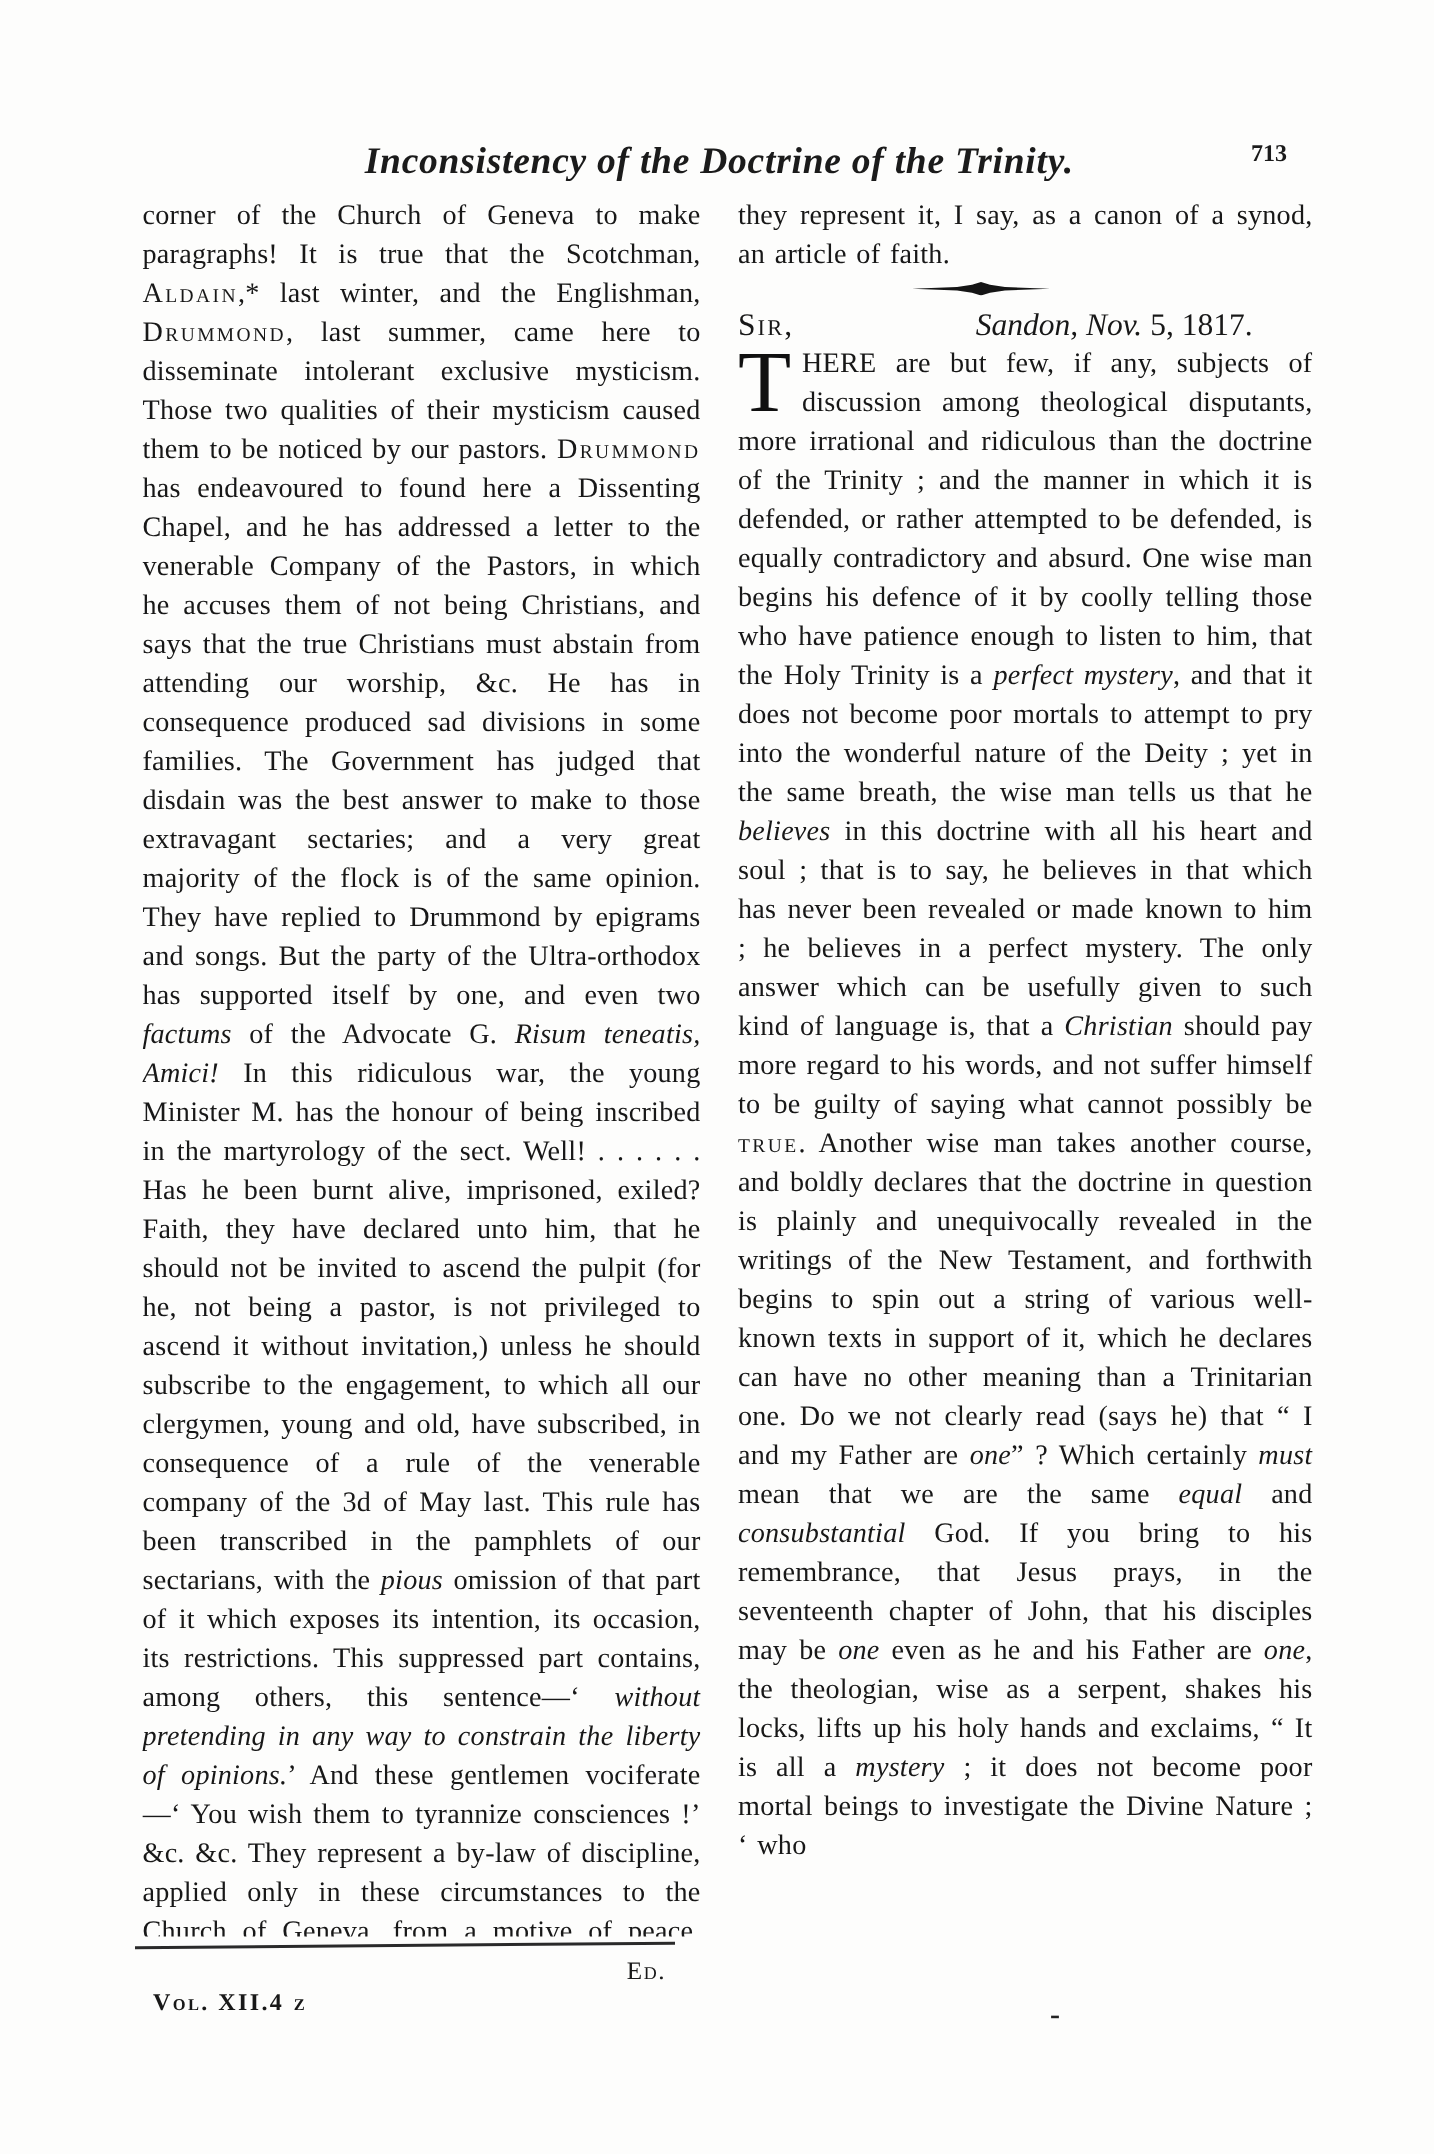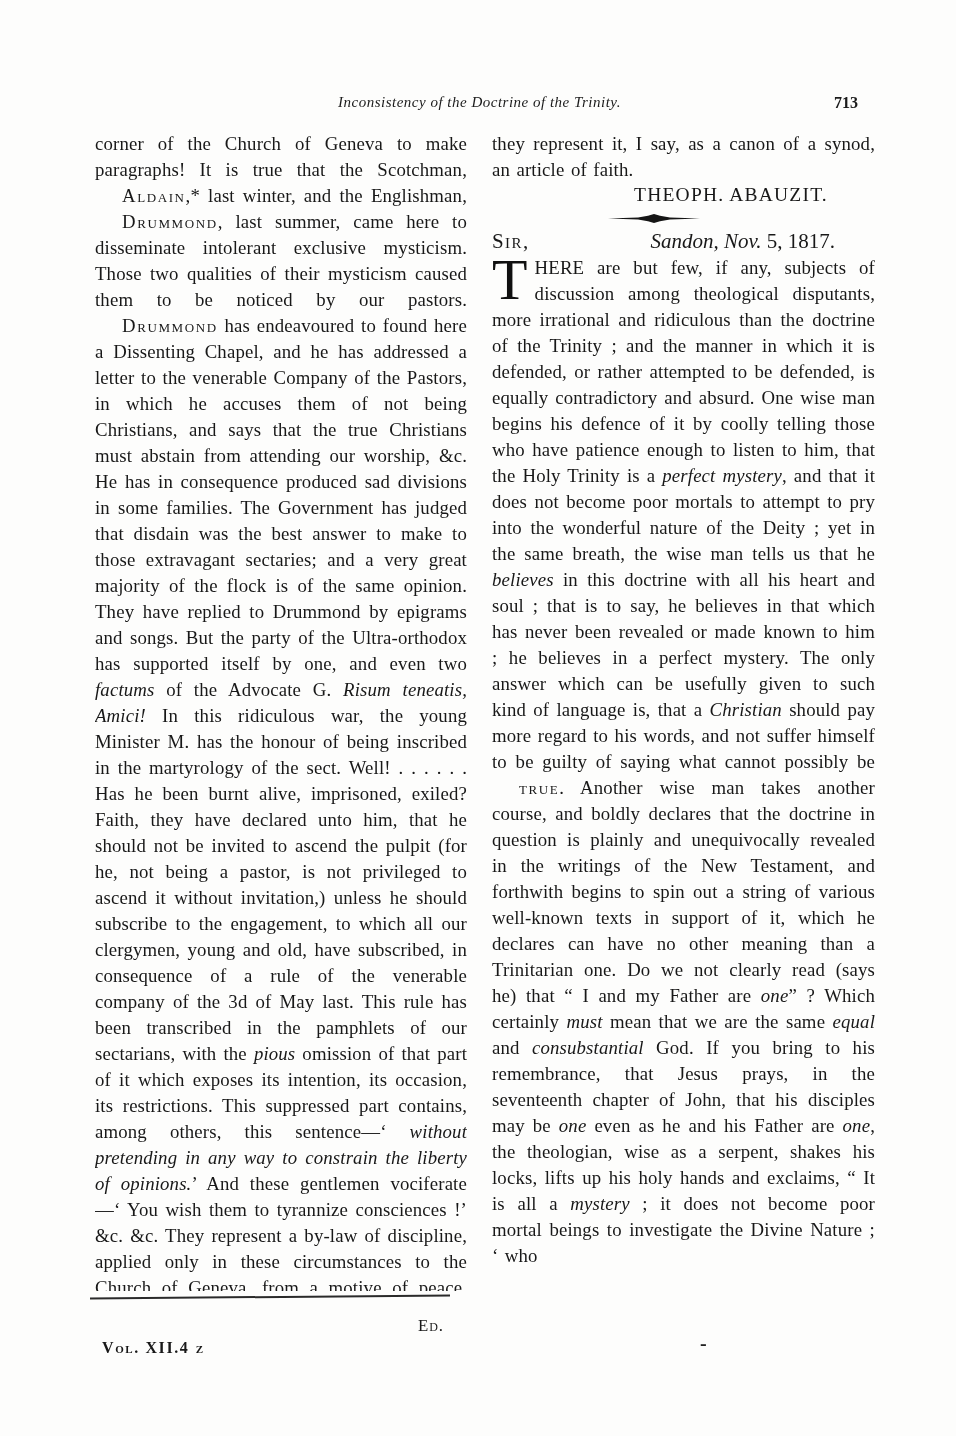--- a/index.html
+++ b/index.html
@@ -12,39 +12,39 @@
   .page{
     position:relative;width:956px;height:1436px;
     background:#fdfdfc;overflow:hidden;
   }
   
   .running-head{
     position:absolute;top:94px;left:95px;width:769px;height:30px;
   }
   .running-title{
     display:block;text-align:center;
-    font-style:italic;font-weight:normal;
-    font-size:15px;letter-spacing:0.5px;color:#1b1b1b;
+    font-style:italic;font-weight:bold;
+    font-size:25px;letter-spacing:0.5px;color:#1b1b1b;
   }
   .page-number{
     position:absolute;right:6px;top:0;
     font-size:16px;font-weight:bold;font-style:normal;color:#1b1b1b;
   }
   
   .col{position:absolute;top:131px;overflow:hidden;}
   .col-left{left:95px;width:372px;height:1160px;}
   .col-right{left:492px;width:383px;height:1295px;}
   p.body-par{
     margin:0;text-align:justify;
     font-size:18.8px;line-height:26px;
     letter-spacing:0.15px;word-spacing:1.6px;
   }
   p.indent{text-indent:24px;}
   .it{font-style:italic;}
-  .sc{font-variant:small-caps;letter-spacing:1.6px;margin-left:27px;}
+  .sc{font-variant:small-caps;letter-spacing:1.6px;}
   .dropcap{
     float:left;font-size:58px;line-height:46px;
     padding:2px 7px 0 0;color:#101010;
   }
   
   .closing-signature{
     margin:1px 0 3px;text-align:center;padding-left:95px;
     font-size:19.5px;letter-spacing:1.2px;
   }
   .divider-wrap{text-align:center;margin:1px 0 2px;padding-right:60px;}
@@ -57,21 +57,21 @@
   
   .footnote-block{
     position:absolute;left:88px;top:1296px;width:382px;
     font-size:16.8px;line-height:22px;
   }
   .footnote-rule{
     width:360px;height:0;border-top:2px solid #2a2a2a;
     transform:rotate(-0.5deg);margin:0 0 5px 2px;
   }
   .footnote-text{text-align:justify;padding-left:14px;text-indent:14px;}
-  .footnote-ed{float:right;font-variant:small-caps;letter-spacing:1px;padding-right:26px;margin-top:12px;}
+  .footnote-ed{float:right;font-variant:small-caps;letter-spacing:1px;padding-right:26px;}
   .vol-row{
     display:flex;justify-content:flex-start;
     width:350px;margin-top:3px;padding-left:14px;
     font-size:16px;
   }
   .vol-label{font-variant:small-caps;letter-spacing:1.6px;font-weight:bold;}
   .signature-mark{font-variant:small-caps;letter-spacing:2px;font-weight:bold;}
   .stray-mark{
     position:absolute;left:700px;top:1332px;
     font-size:20px;font-weight:bold;color:#222;
@@ -89,21 +89,20 @@
 
   <div class="col col-left">
       <p class="body-par"><span>corner of the Church of Geneva to make paragraphs!  It is true that the Scotchman, </span><span class="sc">Aldain</span><span>,* last winter, and the Englishman, </span><span class="sc">Drummond</span><span>, last summer, came here to disseminate intolerant exclusive mysticism.  Those two qualities of their mysticism caused them to be noticed by our pastors.  </span><span class="sc">Drummond</span><span> has endeavoured to found here a Dissenting Chapel, and he has addressed a letter to the venerable Company of the Pastors, in which he accuses them of not being Christians, and says that the true Christians must abstain from attending our worship, &amp;c.  He has in consequence produced sad divisions in some families.  The Government has judged that disdain was the best answer to make to those extravagant sectaries; and a very great majority of the flock is of the same opinion.  They have replied to Drummond by epigrams and songs.  But the party of the Ultra-orthodox has supported itself by one, and even two </span><span class="it">factums</span><span> of the Advocate G.  </span><span class="it">Risum teneatis, Amici!</span><span>  In this ridiculous war, the young Minister M. has the honour of being inscribed in the martyrology of the sect.  Well! . . . . . . Has he been burnt alive, imprisoned, exiled?  Faith, they have declared unto him, that he should not be invited to ascend the pulpit (for he, not being a pastor, is not privileged to ascend it without invitation,) unless he should subscribe to the engagement, to which all our clergymen, young and old, have subscribed, in consequence of a rule of the venerable company of the 3d of May last.  This rule has been transcribed in the pamphlets of our sectarians, with the </span><span class="it">pious</span><span> omission of that part of it which exposes its intention, its occasion, its restrictions.  This suppressed part contains, among others, this sentence—‘ </span><span class="it">without pretending in any way to constrain the liberty of opinions.</span><span>’  And these gentlemen vociferate—‘ You wish them to tyrannize consciences !’ &amp;c. &amp;c.  They represent a by-law of discipline, applied only in these circumstances to the Church of Geneva, from a motive of peace, and exactly resembling a prohibition which the Government of Berne made to the Ministers, in the 16th century, (1552,) under circumstances of the same kind ;</span></p>
     </div>
 
   <div class="col col-right">
     <div>
         <p class="body-par"><span>they represent it, I say, as a canon of a synod, an article of faith.</span></p>
       </div>
 
-    <div class="closing-signature">THEOPH. ABAUZIT.</div>
 
     <div class="divider-wrap">
       <svg width="92" height="9" viewBox="0 0 92 9">
         <polygon points="0,4.5 30,3.4 40,1.8 46,0 52,1.8 62,3.4 92,4.5 62,5.6 52,7.2 46,9 40,7.2 30,5.6" fill="#151515"></polygon>
       </svg>
     </div>
 
     <div class="dateline">
       <span class="salutation">Sir,</span>
       <span class="dateline-date"><span class="it">Sandon, Nov.</span><span> 5, 1817.</span></span>

